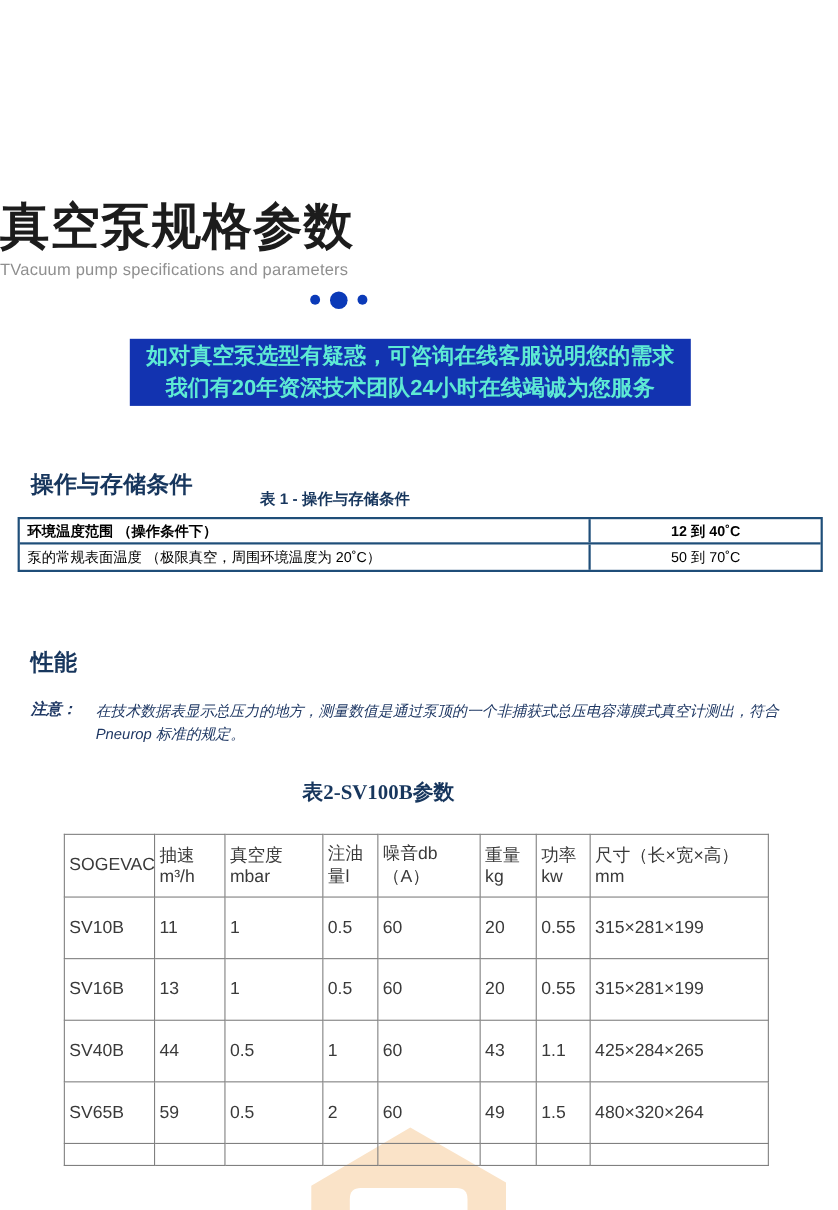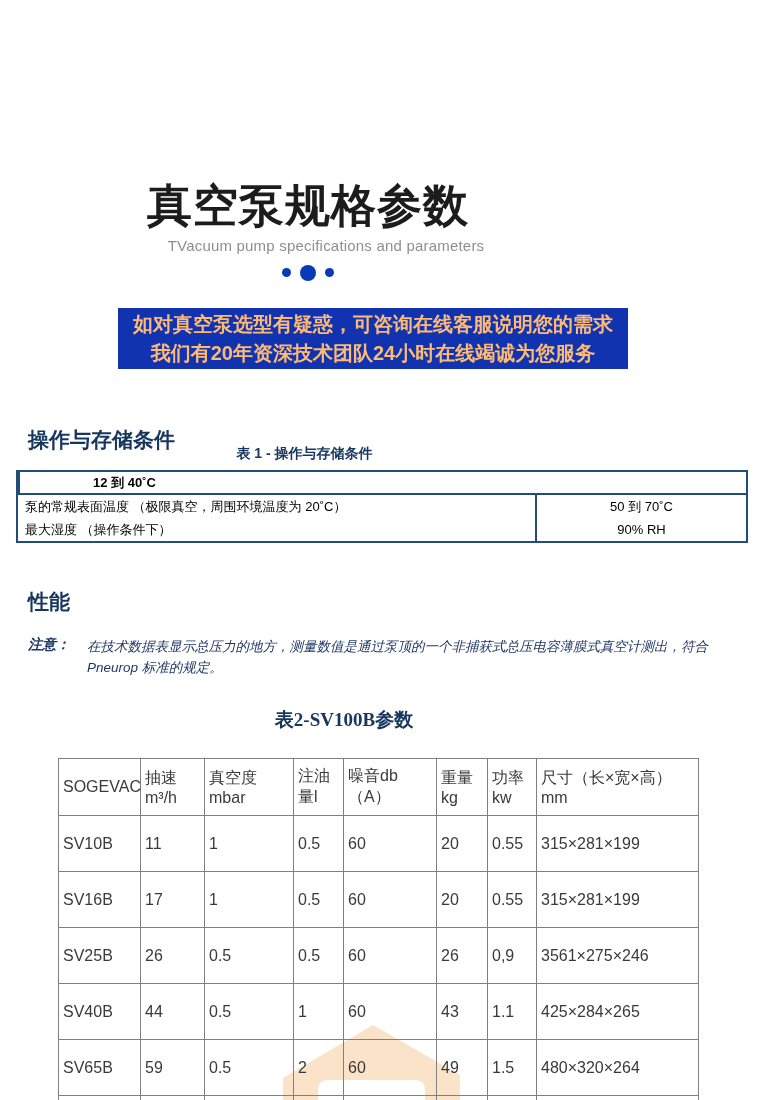--- a/index.html
+++ b/index.html
@@ -5,32 +5,32 @@
   * { margin: 0; padding: 0; box-sizing: border-box; }
   html, body { background: #ffffff; }
   body {
     width: 762px; height: 1100px;
     position: relative;
     overflow: hidden;
     font-family: "Liberation Sans", "DejaVu Sans", sans-serif;
   }
 
   
-  .title-block { position: absolute; top: 181px; left: 0; width: 616px; text-align: center; z-index: 2; }
+  .title-block { position: absolute; top: 181px; left: 0; width: 616px; text-align: left; z-index: 2; }
   .main-title { font-size: 45px; font-weight: 900; color: #1c1c1c; line-height: 1.1; letter-spacing: 1px; }
-  .sub-title { margin-top: 6px; font-size: 15px; color: #8f8f8f; letter-spacing: .2px; padding-left: 36px; }
+  .sub-title { margin-top: 6px; font-size: 15px; color: #8f8f8f; letter-spacing: .2px; }
   .dots { margin-top: 11px; display: flex; justify-content: center; align-items: center; gap: 9px; height: 16px; }
   .dot { background: #0b3ab8; border-radius: 50%; display: inline-block; }
   .dot.small { width: 9px; height: 9px; }
   .dot.big { width: 16px; height: 16px; }
 
   
   .banner {
     position: absolute; left: 118px; top: 308px; width: 510px; height: 61px;
-    background: #1233b0; color: #fdba74;
+    background: #1233b0; color: #5eead4;
     display: flex; flex-direction: column; justify-content: center; align-items: center;
     gap: 2px; z-index: 2;
   }
   .banner div { font-size: 20px; font-weight: bold; line-height: 27px; white-space: nowrap; }
 
   
   .sec-heading { position: absolute; left: 28px; font-size: 21px; font-weight: bold; color: #17365d; z-index: 2; }
   #op-heading { top: 402px; margin-top: 24px; }
   #perf-heading { top: 588px; }
 
@@ -87,29 +87,26 @@
 <div class="banner">
   <div>如对真空泵选型有疑惑，可咨询在线客服说明您的需求</div>
   <div>我们有20年资深技术团队24小时在线竭诚为您服务</div>
 </div>
 
 <div class="sec-heading" id="op-heading">操作与存储条件</div>
 <div class="t1-caption">表 1 - 操作与存储条件</div>
 
 <div class="table1">
   <div class="t1-row hdr">
+    <div class="t1-label">环境温度范围 （操作条件下）</div>
     <div class="t1-value">12 到 40˚C</div>
   </div>
   <div class="t1-row">
     <div class="t1-label">泵的常规表面温度 （极限真空，周围环境温度为 20˚C）</div>
     <div class="t1-value">50 到 70˚C</div>
-  </div>
-  <div class="t1-row">
-    <div class="t1-label">最大湿度 （操作条件下）</div>
-    <div class="t1-value">90% RH</div>
   </div>
 </div>
 
 <div class="sec-heading" id="perf-heading">性能</div>
 
 <div class="note">
   <div class="note-label">注意：</div>
   <div class="note-body">
     <span style="display:block">在技术数据表显示总压力的地方，测量数值是通过泵顶的一个非捕获式总压电容薄膜式真空计测出，符合</span>
     <span style="display:block">Pneurop 标准的规定。</span>
@@ -150,37 +147,27 @@
     <td>11</td>
     <td>1</td>
     <td>0.5</td>
     <td>60</td>
     <td>20</td>
     <td>0.55</td>
     <td>315×281×199</td>
   </tr>
   <tr class="data">
     <td>SV16B</td>
-    <td>17</td>
+    <td>13</td>
     <td>1</td>
     <td>0.5</td>
     <td>60</td>
     <td>20</td>
     <td>0.55</td>
     <td>315×281×199</td>
-  </tr>
-  <tr class="data">
-    <td>SV25B</td>
-    <td>26</td>
-    <td>0.5</td>
-    <td>0.5</td>
-    <td>60</td>
-    <td>26</td>
-    <td>0,9</td>
-    <td>3561×275×246</td>
   </tr>
   <tr class="data">
     <td>SV40B</td>
     <td>44</td>
     <td>0.5</td>
     <td>1</td>
     <td>60</td>
     <td>43</td>
     <td>1.1</td>
     <td>425×284×265</td>

